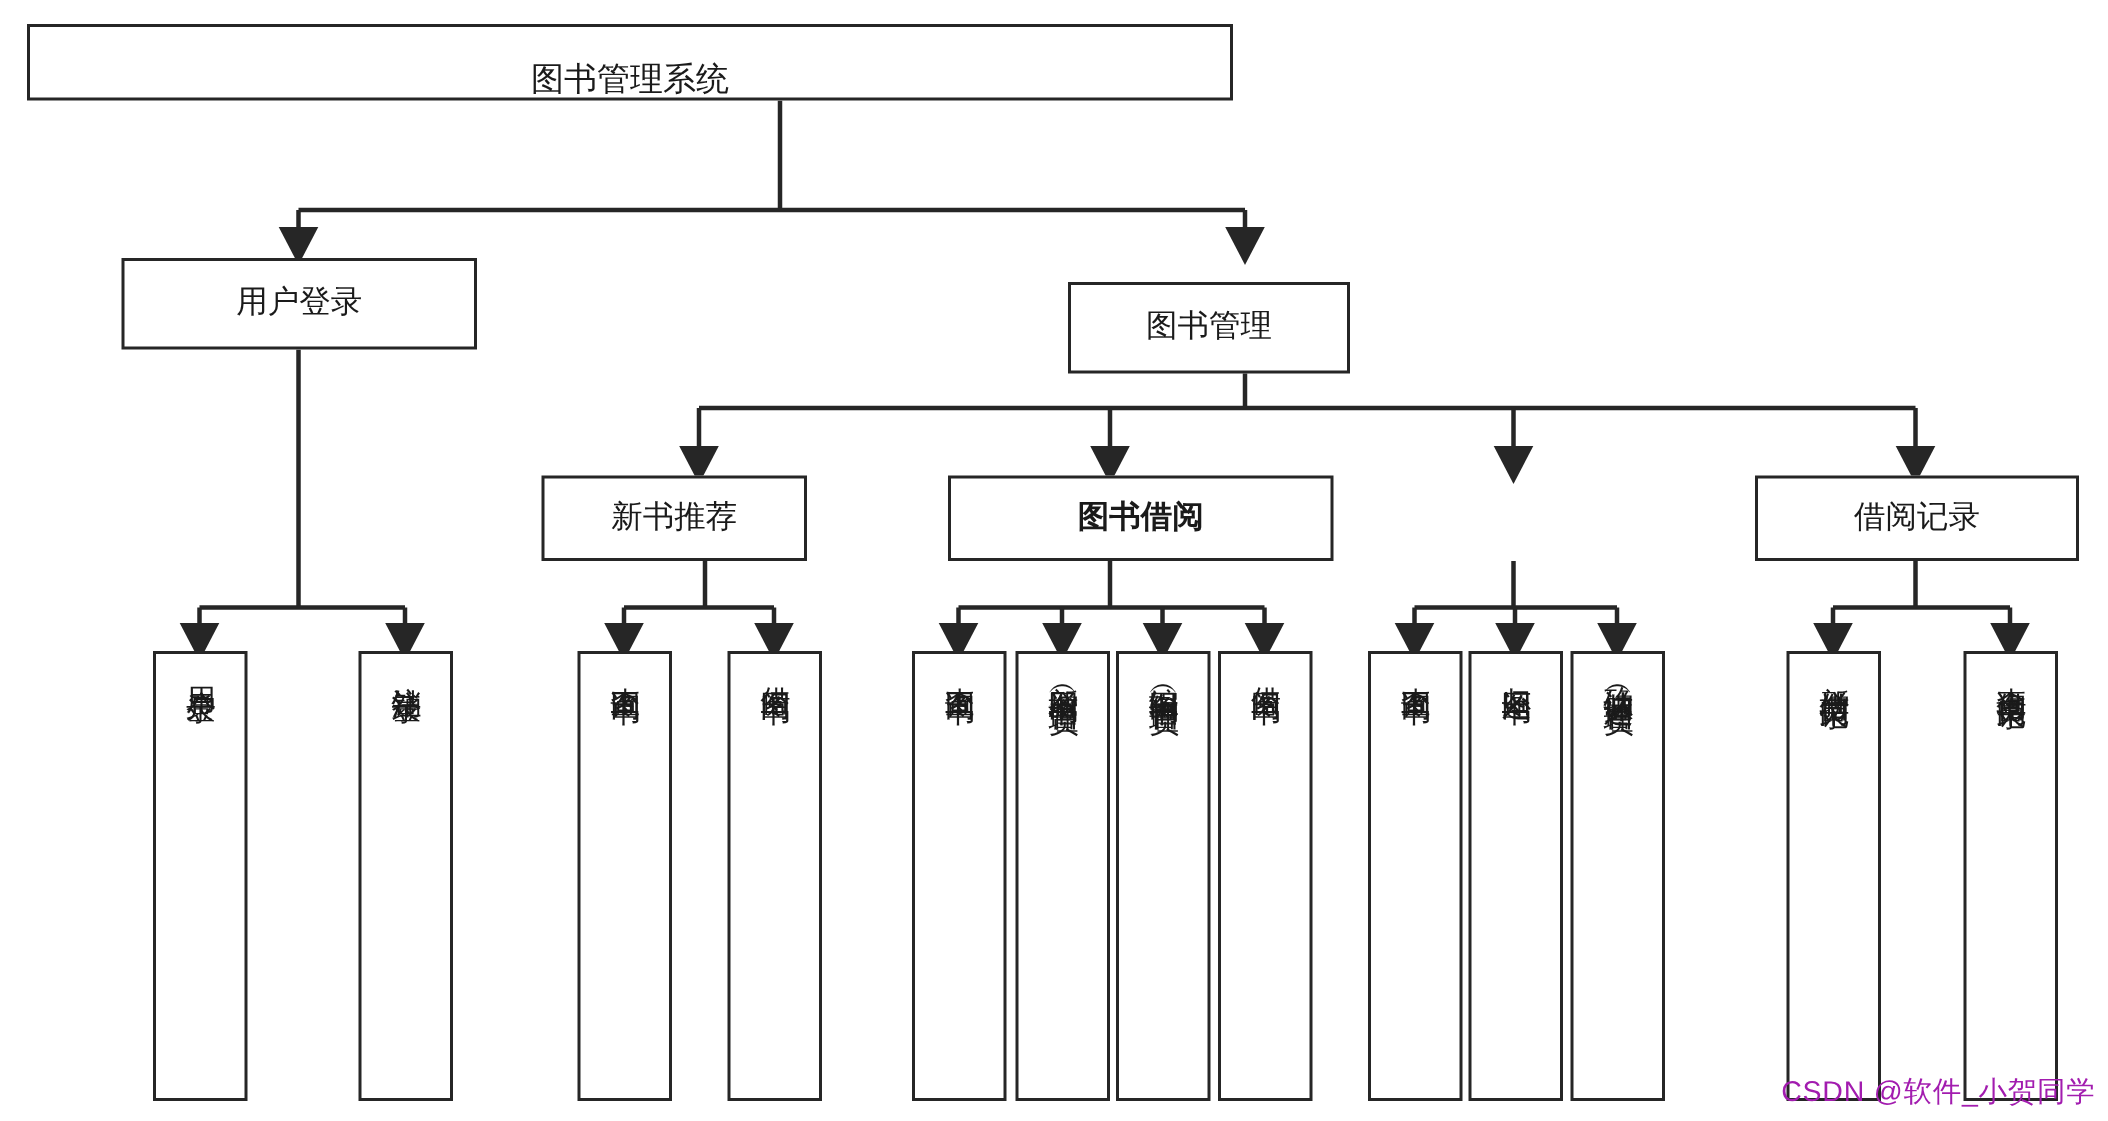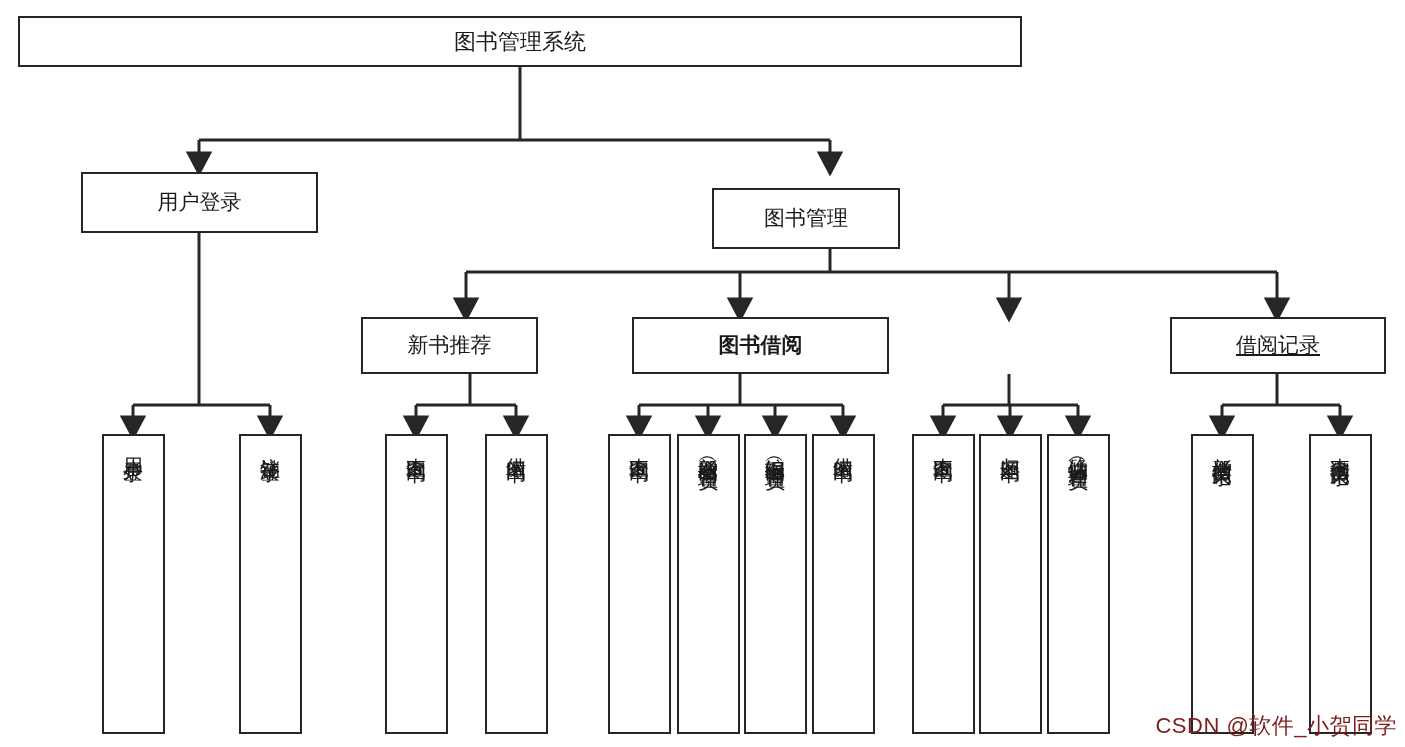--- a/index.html
+++ b/index.html
@@ -54,22 +54,22 @@
     white-space: nowrap;
     text-align: left;
   }
   .node.root .node-label { font-size: 22px; }
   .node.lvl2 .node-label { font-size: 21px; }
   .node.lvl3 .node-label { font-size: 21px; }
   #watermark {
     position: absolute;
     right: 8px;
     bottom: 6px;
-    font-size: 22px;
-    color: #7f1d1d;
+    font-size: 19px;
+    color: #a21caf;
     white-space: nowrap;
     letter-spacing: 0.5px;
     margin-top: 40px;
   }
 </style>
 </head>
 <body>
 
 <div id="canvas">
 
@@ -116,38 +116,38 @@
       <path d="M1010,405 L1010,428" marker-end="url(#arrow)"></path>
       <path d="M1078,405 L1078,428" marker-end="url(#arrow)"></path>
 
       <path d="M1277,374 L1277,405"></path>
       <path d="M1222,405 L1340,405"></path>
       <path d="M1222,405 L1222,428" marker-end="url(#arrow)"></path>
       <path d="M1340,405 L1340,428" marker-end="url(#arrow)"></path>
     </g>
   </svg>
 
-  <div class="node root" style="left:18px; top:16px; width:1004px; height:51px;">
+  <div class="node root" style="left:18px; top:16px; width:804px; height:51px;align-items:flex-end;">
     <span class="node-label">图书管理系统</span>
   </div>
 
   <div class="node lvl2" style="left:81px; top:172px; width:237px; height:61px;">
     <span class="node-label">用户登录</span>
   </div>
   <div class="node lvl2" style="left:712px; top:188px; width:188px; height:61px;">
     <span class="node-label">图书管理</span>
   </div>
 
   <div class="node lvl3" style="left:361px; top:317px; width:177px; height:57px;">
     <span class="node-label">新书推荐</span>
   </div>
   <div class="node lvl3" style="left:632px; top:317px; width:257px; height:57px;font-weight:bold;">
     <span class="node-label">图书借阅</span>
   </div>
-  <div class="node lvl3" style="left:1170px; top:317px; width:216px; height:57px;text-decoration:underline;">
+  <div class="node lvl3" style="left:1170px; top:317px; width:216px; height:57px;">
     <span class="node-label">借阅记录</span>
   </div>
 
   <div class="node vertical" style="left:102px; top:434px; width:63px; height:300px;">
     <span class="node-label">用户登录</span>
   </div>
   <div class="node vertical" style="left:239px; top:434px; width:63px; height:300px;">
     <span class="node-label">注销登录</span>
   </div>
 

